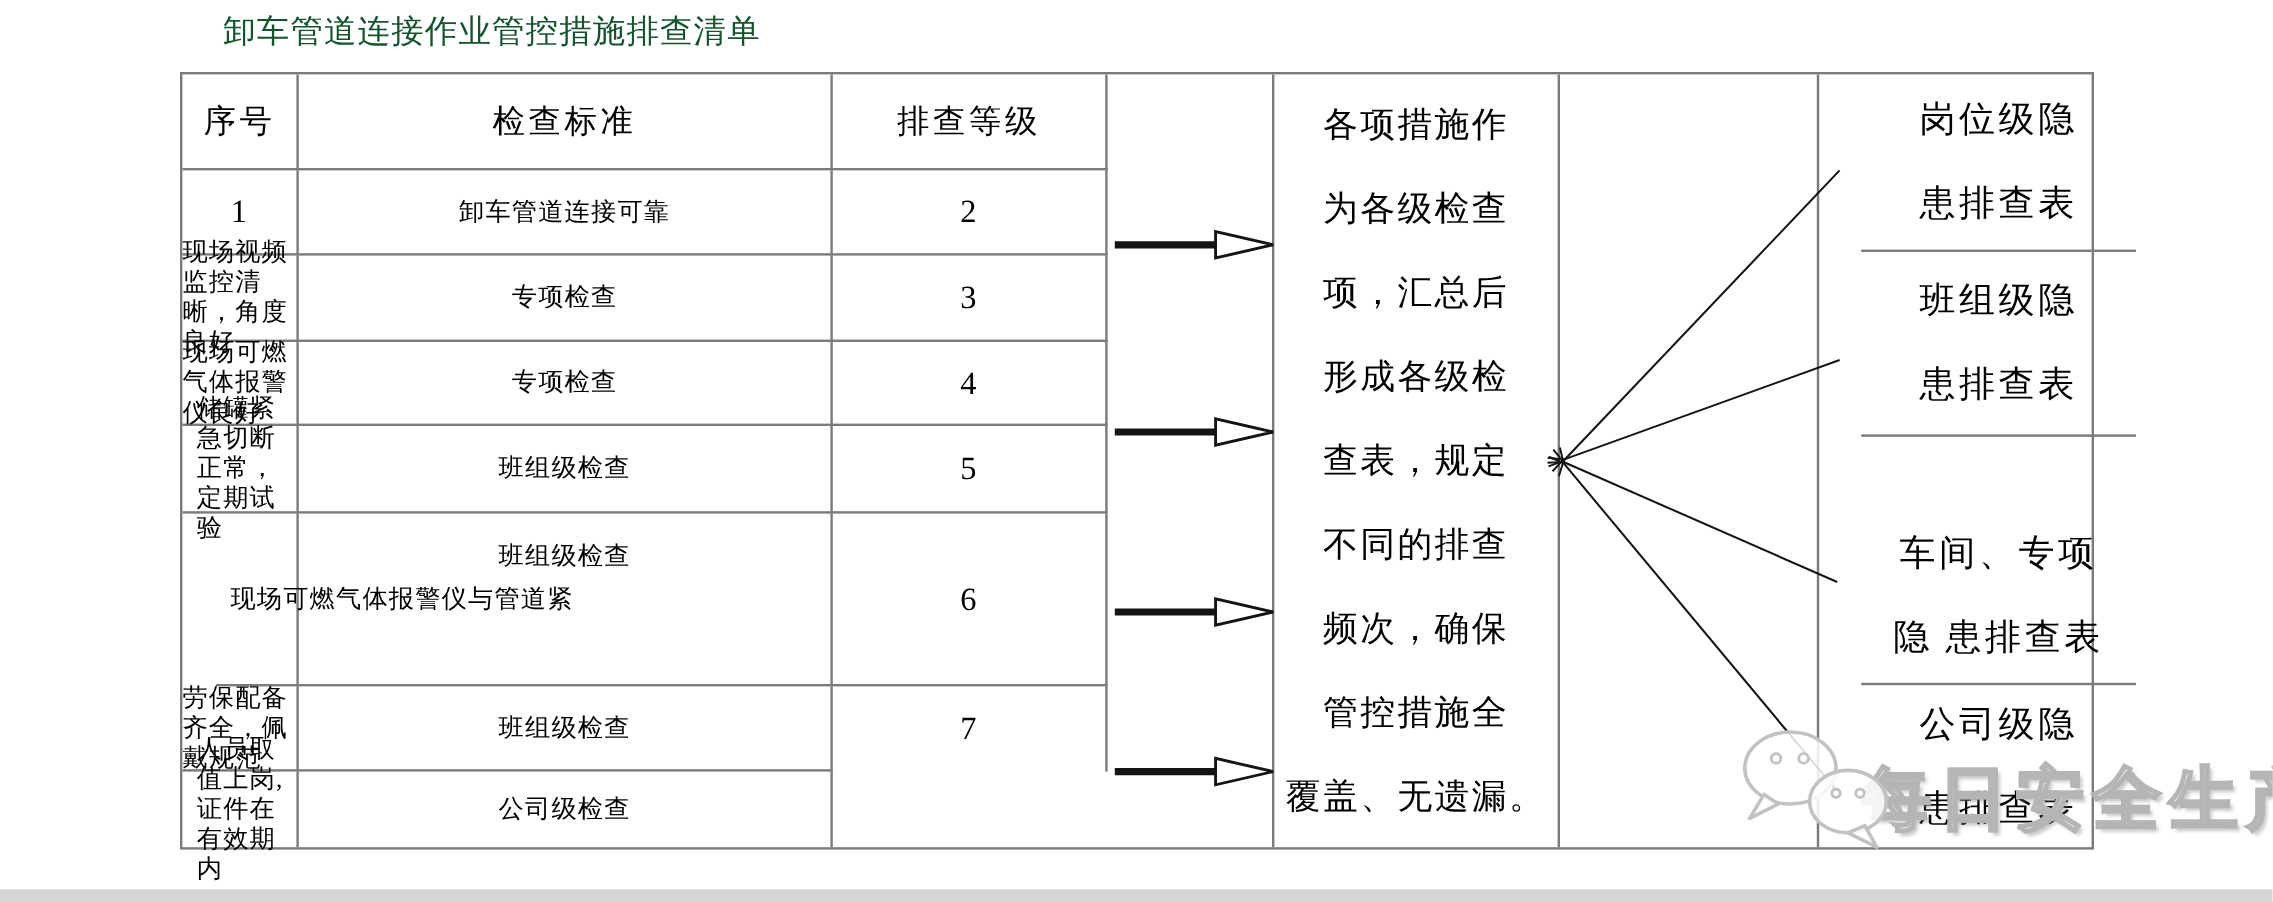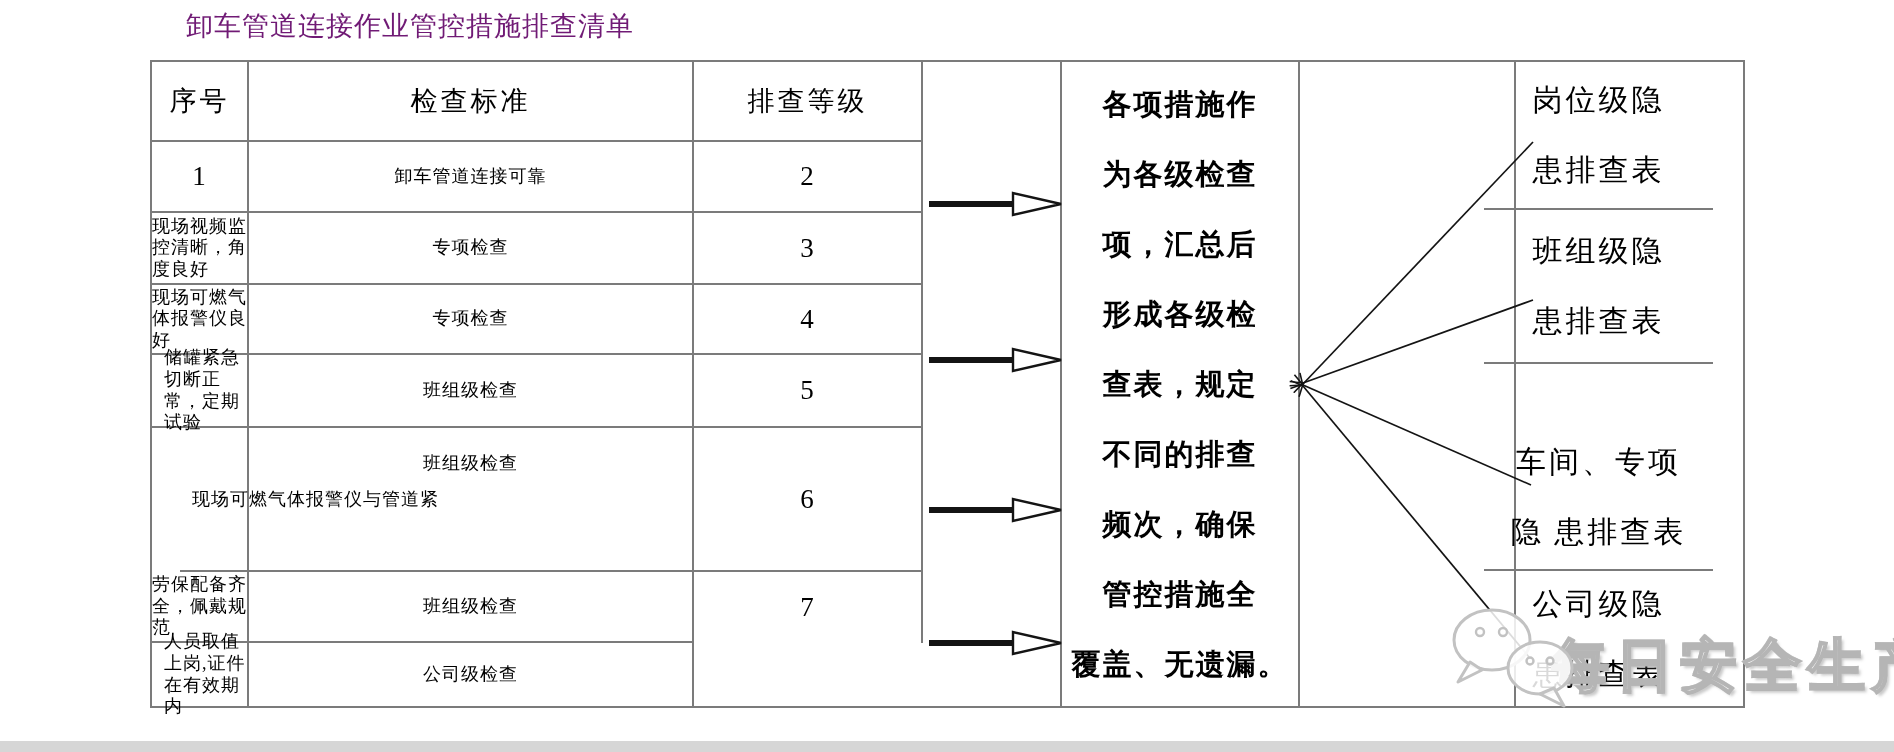--- a/index.html
+++ b/index.html
@@ -1,57 +1,57 @@
 <!DOCTYPE html>
 <html><head>
 <meta charset="utf-8">
 <style>
   html,body{margin:0;padding:0;background:#fff;}
   #page{
     position:relative;width:1894px;height:752px;background:#ffffff;overflow:hidden;
     font-family:"Liberation Serif","DejaVu Serif",serif;color:#000;
   }
   #doc-title{
-    position:absolute;left:186px;top:8px;font-size:27px;letter-spacing:1px;color:#701a75;white-space:nowrap;
+    position:absolute;left:186px;top:8px;font-size:27px;letter-spacing:1px;color:#14532d;white-space:nowrap;
   }
   
   #frame{
     position:absolute;left:150px;top:60px;width:1595px;height:648px;
     border:2px solid #7b7b7b;box-sizing:border-box;padding-left:40px;
   }
   
   #checklist{
     position:absolute;left:0;top:0;width:771px;height:644px;
     display:grid;
     grid-template-columns:97px 445px 229px;
     grid-template-rows:80px 71px 72px 70px 73px 144px 71px 63px;
   }
   .cell{
     border-right:2px solid #7b7b7b;border-bottom:2px solid #7b7b7b;
     box-sizing:border-box;display:flex;align-items:center;justify-content:center;
-    font-size:18px;letter-spacing:1px;line-height:1.2;
+    font-size:21px;letter-spacing:1px;line-height:1.2;
   }
   .row-last{border-bottom:none;}
   .cell.hdr{font-size:27px;letter-spacing:3px;}
   .cell.num{font-size:27px;}
   .cell.left{justify-content:flex-start;padding-left:12px;text-align:left;}
   .cell.two-line{align-items:flex-start;flex-direction:column;justify-content:center;margin-left:28px;}
   .cell.two-line span{display:block;height:72px;line-height:72px;white-space:nowrap;}
   .cell.top-align{align-items:flex-start;}
   .cell.top-align span{display:block;height:70px;line-height:70px;}
   
   .vline{position:absolute;top:0;width:2px;height:644px;background:#7b7b7b;}
   
   #summary-note{
     position:absolute;left:910px;top:0;width:236px;height:644px;
     display:flex;flex-direction:column;justify-content:center;align-items:center;
   }
-  .note-line{height:70px;line-height:70px;font-size:29px;letter-spacing:2px;white-space:nowrap;text-align:center;font-weight:bold;}
-  
-  #outputs{position:absolute;left:1332px;top:0;width:229px;height:644px;display:flex;flex-direction:column;}
+  .note-line{height:70px;line-height:70px;font-size:29px;letter-spacing:2px;white-space:nowrap;text-align:center;}
+  
+  #outputs{position:absolute;left:1399px;top:0;width:229px;height:644px;display:flex;flex-direction:column;}
   .obox{
     box-sizing:border-box;border-bottom:2px solid #7b7b7b;
     display:flex;flex-direction:column;justify-content:center;align-items:center;
   }
   .obox:last-child{border-bottom:none;}
   .obox .oline{height:70px;line-height:70px;font-size:30px;letter-spacing:3px;white-space:nowrap;}
   #obox-3{justify-content:flex-end;padding-bottom:2px;}
   
   .overlay{position:absolute;pointer-events:none;}
   

